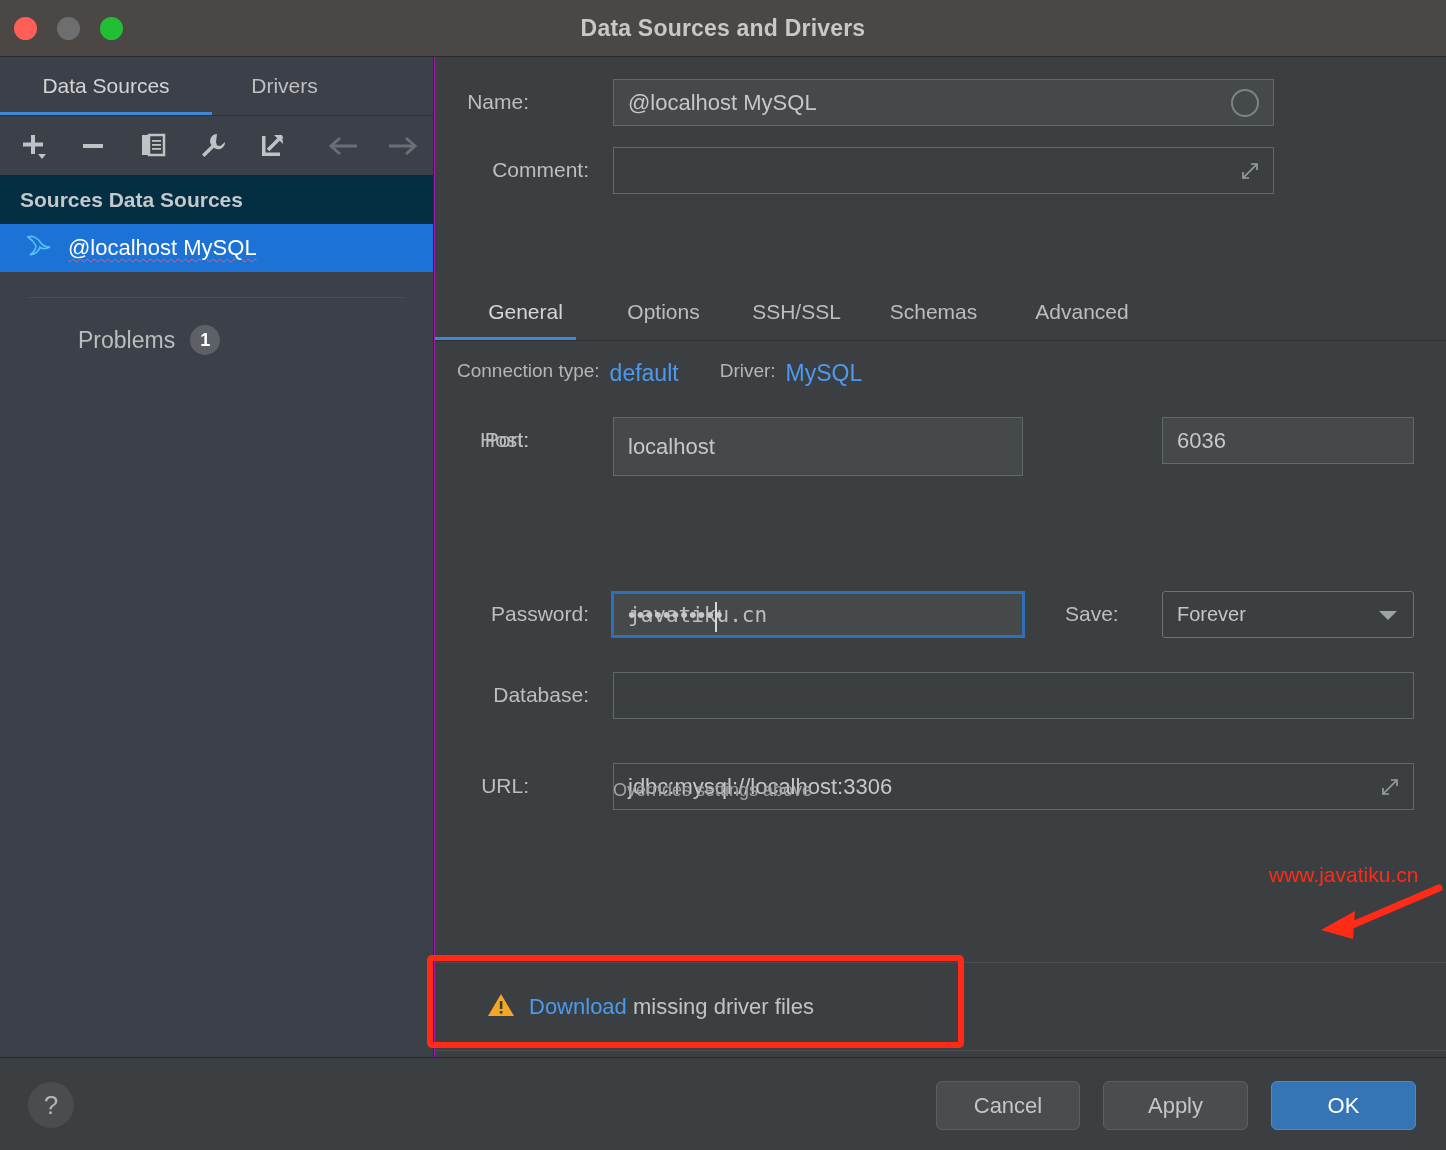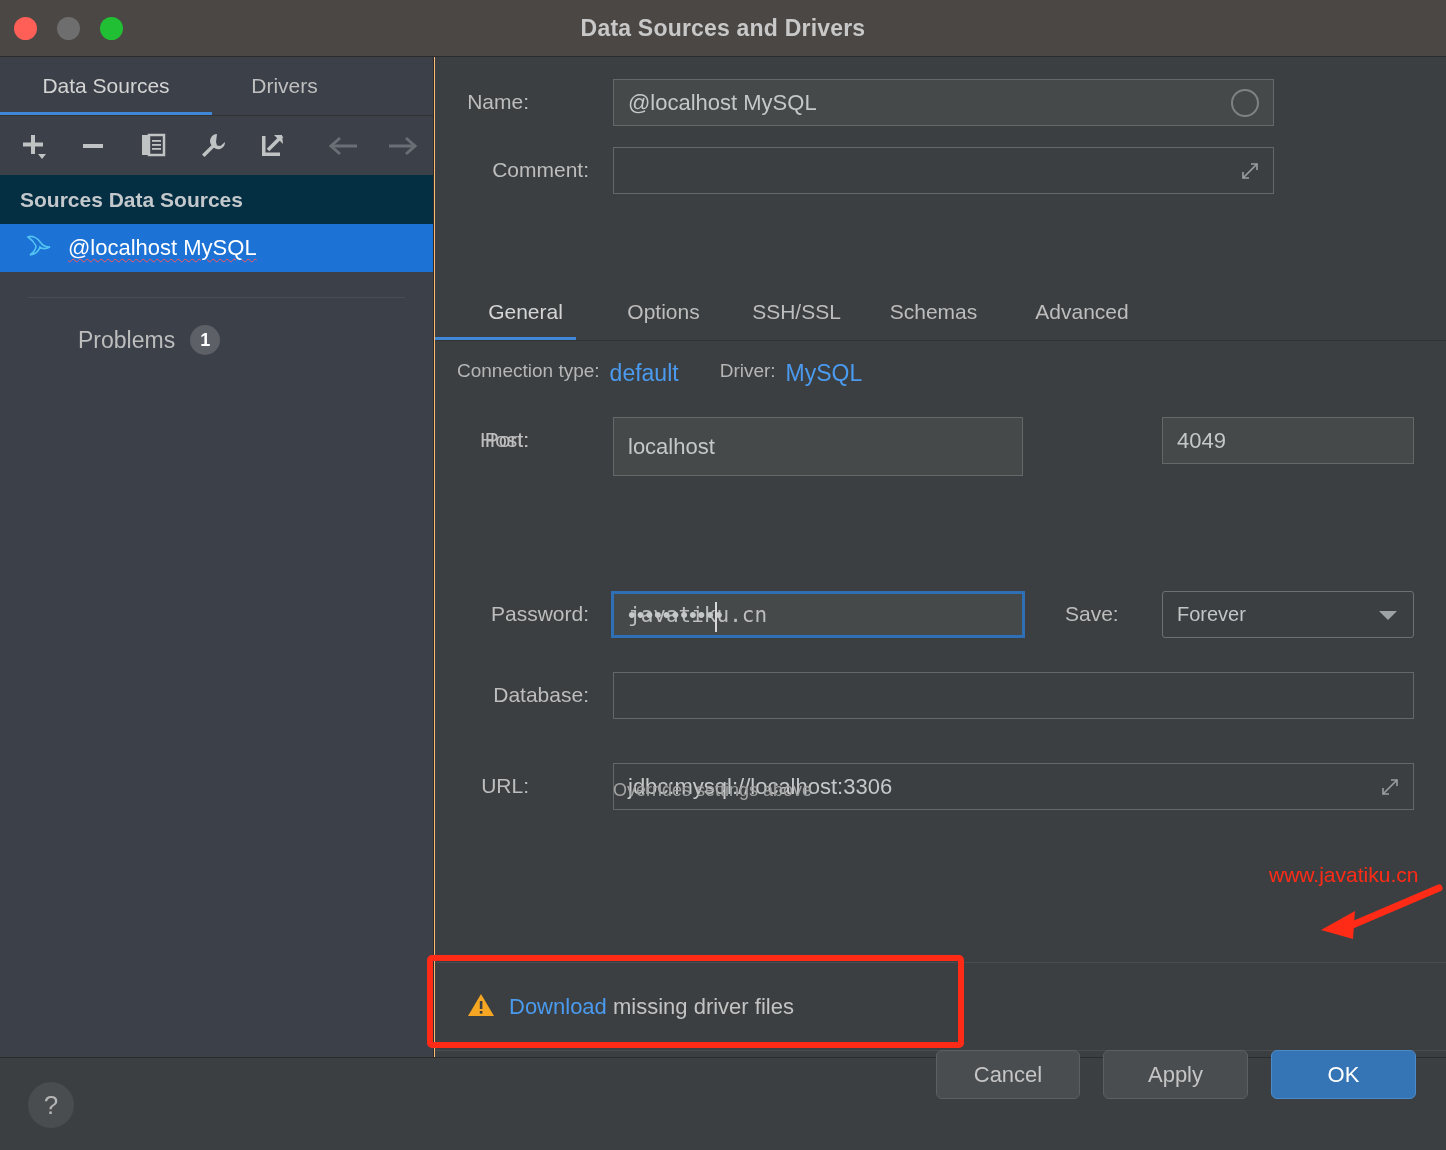--- a/index.html
+++ b/index.html
@@ -5,21 +5,21 @@
   * { box-sizing: border-box; margin: 0; padding: 0; }
   html, body {
     width: 1446px; height: 1150px;
     font-family: "Liberation Sans", sans-serif;
     background: #3c3f41;
     overflow: hidden;
   }
   #app {
     position: relative;
     width: 1446px; height: 1150px;
-    background: #fdba74;
+    background: #a21caf;
   }
 
   
   #titlebar {
     position: absolute; left: 0; top: 0; width: 1446px; height: 57px;
     background: #4b4745;
     display: flex; align-items: center;
     border-bottom: 1px solid #2b2b2b;
   }
   #traffic { position: absolute; left: 14px; top: 17px; display: flex; gap: 20px; }
@@ -226,21 +226,21 @@
     position: absolute; left: 834px; top: 806px;
     font-size: 21px; color: #ff2b16;
     white-space: nowrap;
   }
   #arrow-svg { position: absolute; left: 880px; top: 826px; }
 
   
   #download-bar {
     position: absolute; left: 0; top: 905px; width: 1011px; height: 88px;
     border-top: 1px solid #4a4d4f;
-    display: flex; align-items: center; padding-left: 32px; gap: 14px;
+    display: flex; align-items: center; padding-left: 52px; gap: 14px;
   }
   #warn-icon { flex: 0 0 auto; }
   #dl-text { font-size: 22px; }
   #dl-text .lnk { color: #4a9bf0; }
   #dl-text .rest { color: #c3c3c3; }
   #redbox {
     position: absolute; left: -8px; top: 898px;
     width: 537px; height: 93px;
     border: 6px solid #ff2b16; border-radius: 5px;
     pointer-events: none;
@@ -262,21 +262,21 @@
     background: #3c3f41; border-top: 1px solid #2b2b2b;
   }
   #help-btn {
     position: absolute; left: 28px; top: 1082px;
     width: 46px; height: 46px; border-radius: 50%;
     background: #4a4d4f;
     display: flex; align-items: center; justify-content: center;
     font-size: 26px; color: #b5b5b5; cursor: default;
   }
   .btn {
-    position: absolute; top: 1050px; height: 49px;
+    position: absolute; top: 1081px; height: 49px;
     border-radius: 6px; display: flex; align-items: center; justify-content: center;
     font-size: 22px; cursor: default;
   }
   #btn-cancel {
     left: 936px; width: 144px;
     background: #4a4d4f; border: 1px solid #5c6063; color: #c5c5c5;
   }
   #btn-apply {
     left: 1103px; width: 145px;
     background: #4a4d4f; border: 1px solid #5c6063; color: #c5c5c5;
@@ -420,21 +420,21 @@
       <span class="lnk" style="margin-left:10px">MySQL</span>
     </div>
 
     <div id="row-host">
       <div class="fld-label">Host:</div>
       <div id="host-box" class="textbox">
         <span>localhost</span>
       </div>
       <div id="port-label" class="fld-label">Port:</div>
       <div id="port-box" class="textbox">
-        <span>4049</span>
+        <span>6036</span>
       </div>
     </div>
 
 
     <div id="row-pass">
       <div class="fld-label">Password:</div>
       <div id="pass-box">
         <span id="pass-wm">javatiku.cn</span>
         <span id="pass-dots">•••••••••••</span>
         <span id="pass-caret"></span>

